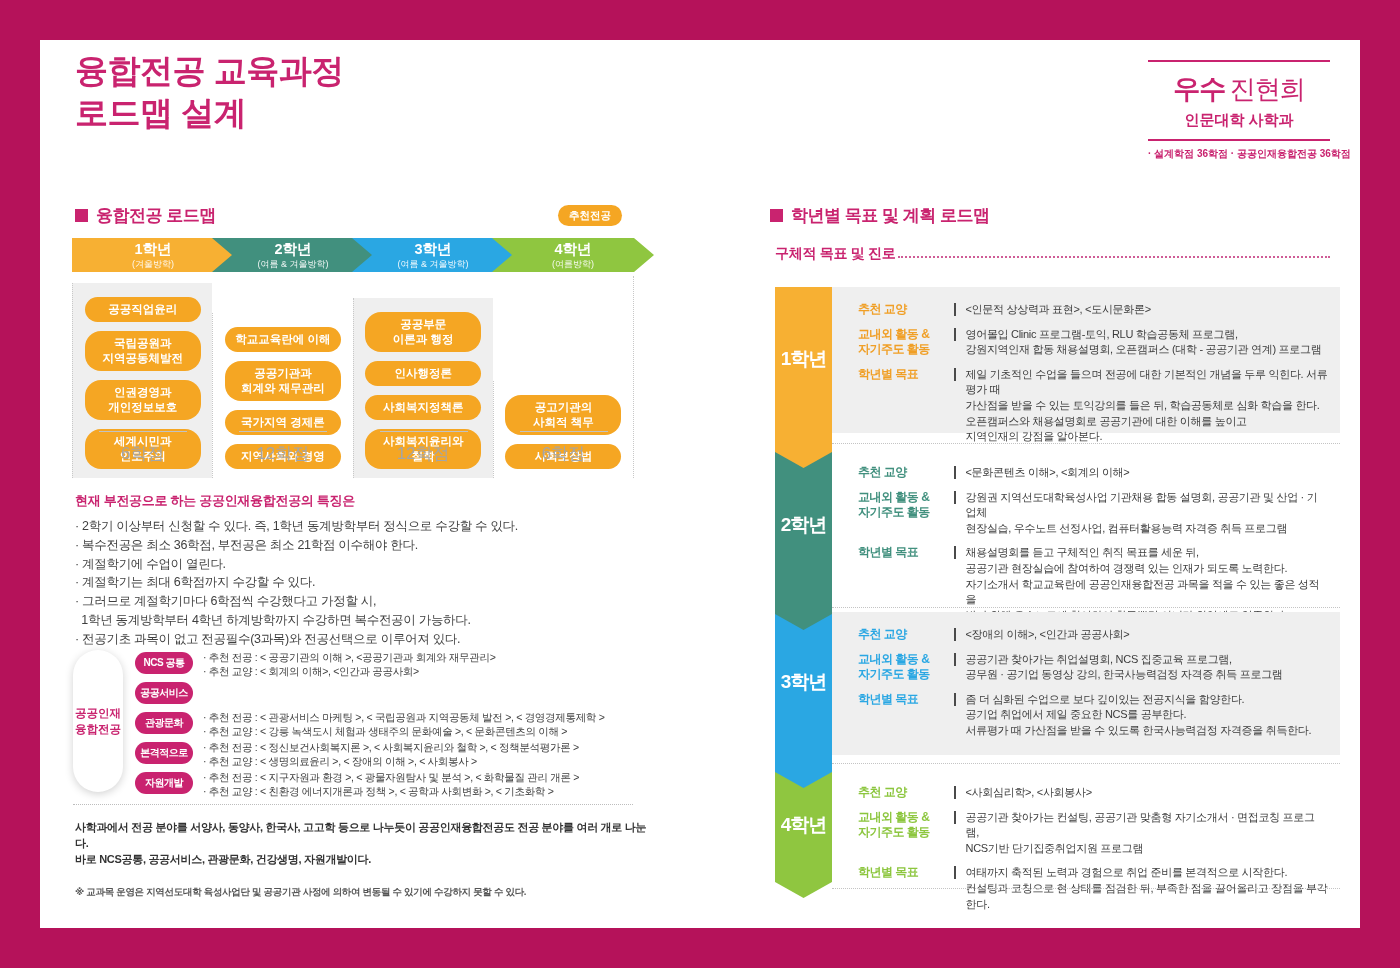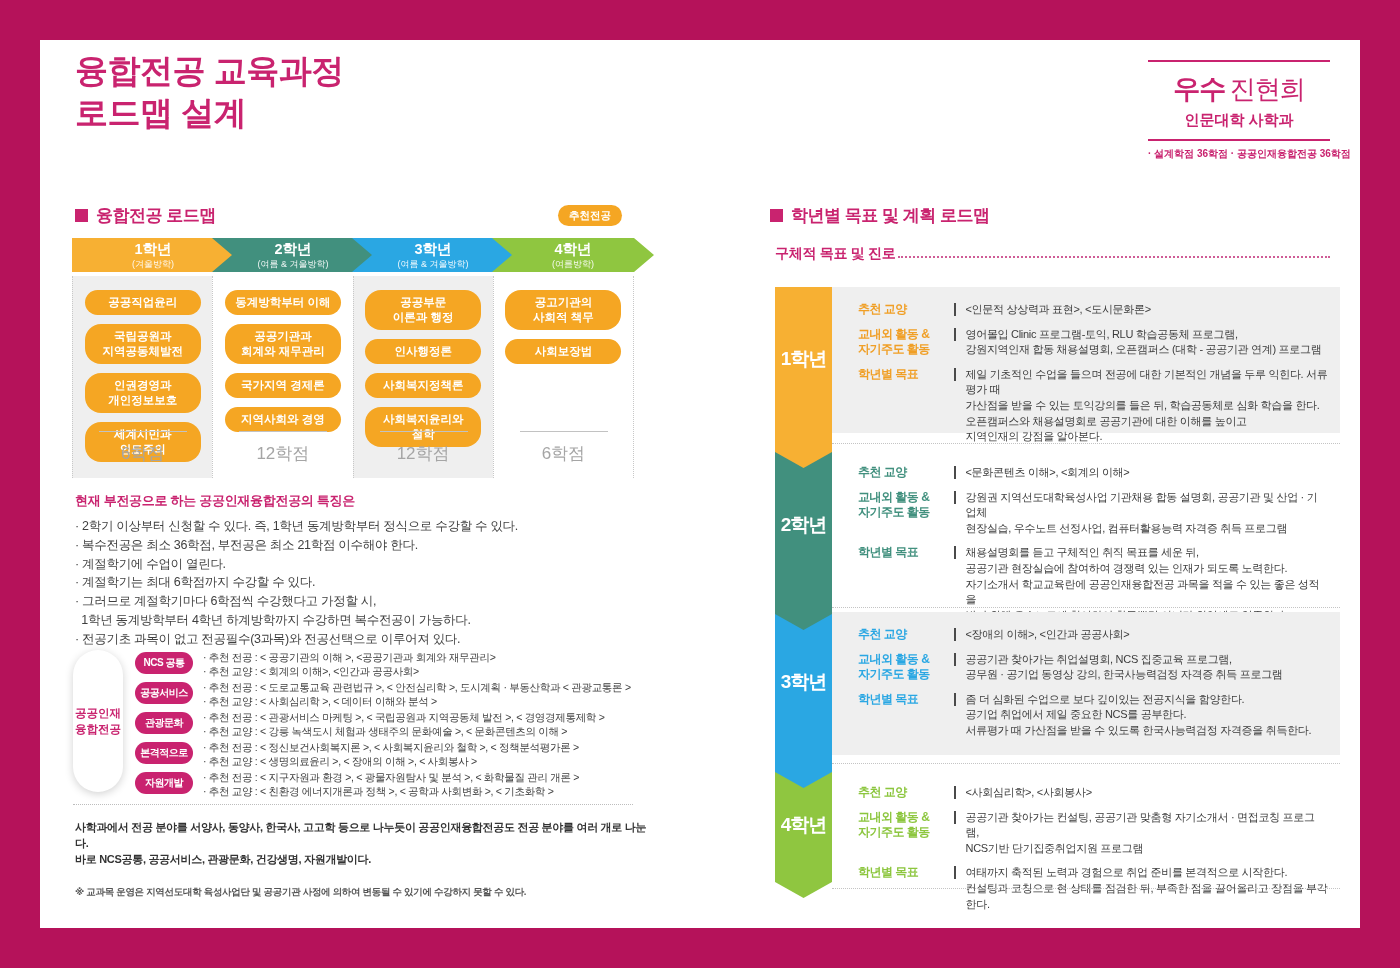--- a/index.html
+++ b/index.html
@@ -34,21 +34,21 @@
   .arrow { position:absolute; top:198px; width:162px; height:34px; text-align:center; color:#fff; padding-top:3px; }
   .arrow .yl { display:block; font-size:14.5px; font-weight:800; line-height:1.15; }
   .arrow .yp { display:block; font-size:9px; opacity:.92; }
   .a-first { clip-path:polygon(0 0,calc(100% - 20px) 0,100% 50%,calc(100% - 20px) 100%,0 100%); }
   .a-next  { clip-path:polygon(0 0,calc(100% - 20px) 0,100% 50%,calc(100% - 20px) 100%,0 100%,20px 50%); }
   .c-y1 { background:#f7b033; } .c-y2 { background:#41907e; } .c-y3 { background:#2aa7e3; } .c-y4 { background:#8fc640; }
   .p1 { left:32px; } .p2 { left:172px; } .p3 { left:312px; } .p4 { left:452px; }
 
   
   .cols { position:absolute; left:32px; top:236px; width:562px; height:202px; display:flex;
-          border-right:1px dotted #c8c8c8; }
+          border-right:1px dotted #c8c8c8;align-items:flex-end; }
   .col { flex:1; position:relative; border-left:1px dotted #c8c8c8; padding-top:14px; }
   .col.gray { background:#efefef; }
   .pill { margin:0 auto 9px auto; width:116px; background:#f5a623; color:#fff; font-size:11.5px;
           font-weight:700; text-align:center; padding:5px 2px; border-radius:16px; line-height:1.3;
           white-space:pre-line; }
   .credit-rule { position:absolute; bottom:46px; left:26px; width:88px; height:1px; background:#c2c2c2; }
   .credit { position:absolute; bottom:13px; left:0; width:100%; text-align:center; font-size:17px; color:#a5a5a5; }
 
   
   .features { position:absolute; left:35px; top:452px; width:578px; }
@@ -150,21 +150,21 @@
         <div class="pill">국립공원과
 지역공동체발전</div>
         <div class="pill">인권경영과
 개인정보보호</div>
         <div class="pill">세계시민과
 인도주의</div>
         <div class="credit-rule"></div>
         <div class="credit">6학점</div>
       </div>
       <div class="col">
-        <div class="pill">동계방학부터 이해</div>
+        <div class="pill">학교교육란에 이해</div>
         <div class="pill">공공기관과
 회계와 재무관리</div>
         <div class="pill">국가지역 경제론</div>
         <div class="pill">지역사회와 경영</div>
         <div class="credit-rule"></div>
         <div class="credit">12학점</div>
       </div>
       <div class="col gray">
         <div class="pill">공공부문
 이론과 행정</div>
@@ -201,24 +201,20 @@
 
       <div class="trow" style="top:6px;">
         <div class="tpill">NCS 공통</div>
         <div class="ttext">
           <div>· 추천 전공 : &lt; 공공기관의 이해 &gt;, &lt;공공기관과 회계와 재무관리&gt;</div>
           <div>· 추천 교양 : &lt; 회계의 이해&gt;, &lt;인간과 공공사회&gt;</div>
         </div>
       </div>
       <div class="trow" style="top:36px;">
         <div class="tpill">공공서비스</div>
-        <div class="ttext">
-          <div>· 추천 전공 : &lt; 도로교통교육 관련법규 &gt;, &lt; 안전심리학 &gt;, 도시계획 · 부동산학과 &lt; 관광교통론 &gt;</div>
-          <div>· 추천 교양 : &lt; 사회심리학 &gt;, &lt; 데이터 이해와 분석 &gt;</div>
-        </div>
       </div>
       <div class="trow" style="top:66px;padding-left:28px;">
         <div class="tpill">관광문화</div>
         <div class="ttext">
           <div>· 추천 전공 : &lt; 관광서비스 마케팅 &gt;, &lt; 국립공원과 지역공동체 발전 &gt;, &lt; 경영경제통제학 &gt;</div>
           <div>· 추천 교양 : &lt; 강릉 녹색도시 체험과 생태주의 문화예술 &gt;, &lt; 문화콘텐츠의 이해 &gt;</div>
         </div>
       </div>
       <div class="trow" style="top:96px;">
         <div class="tpill">본격적으로</div>

